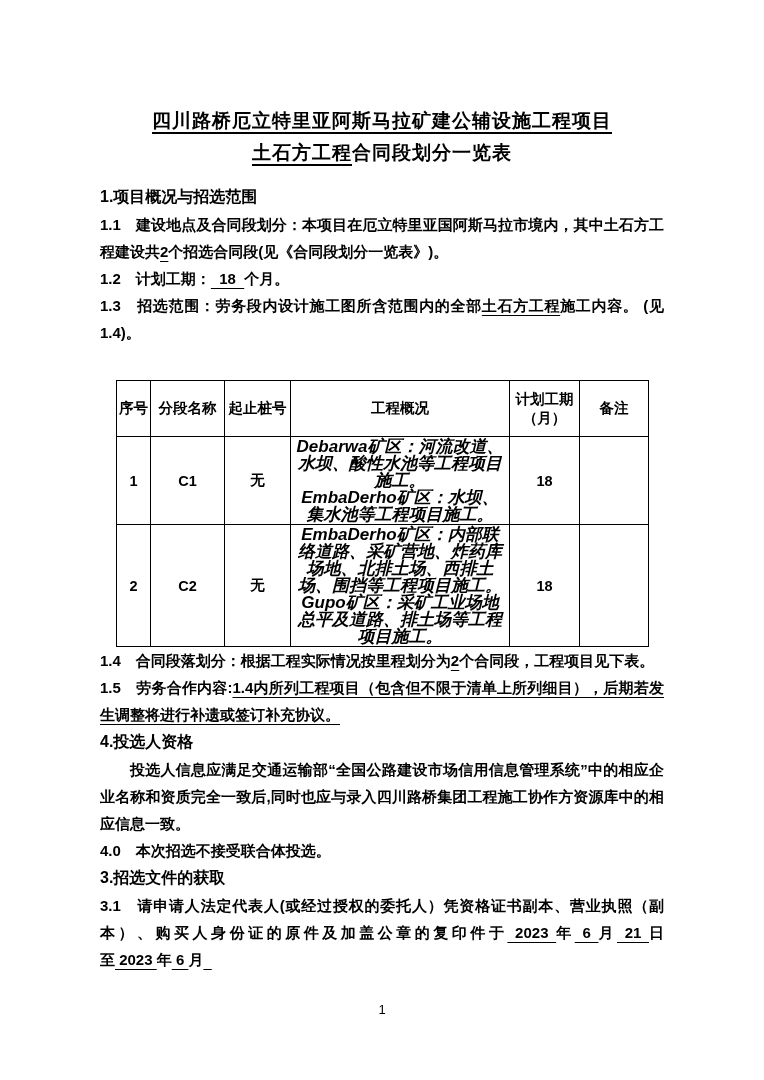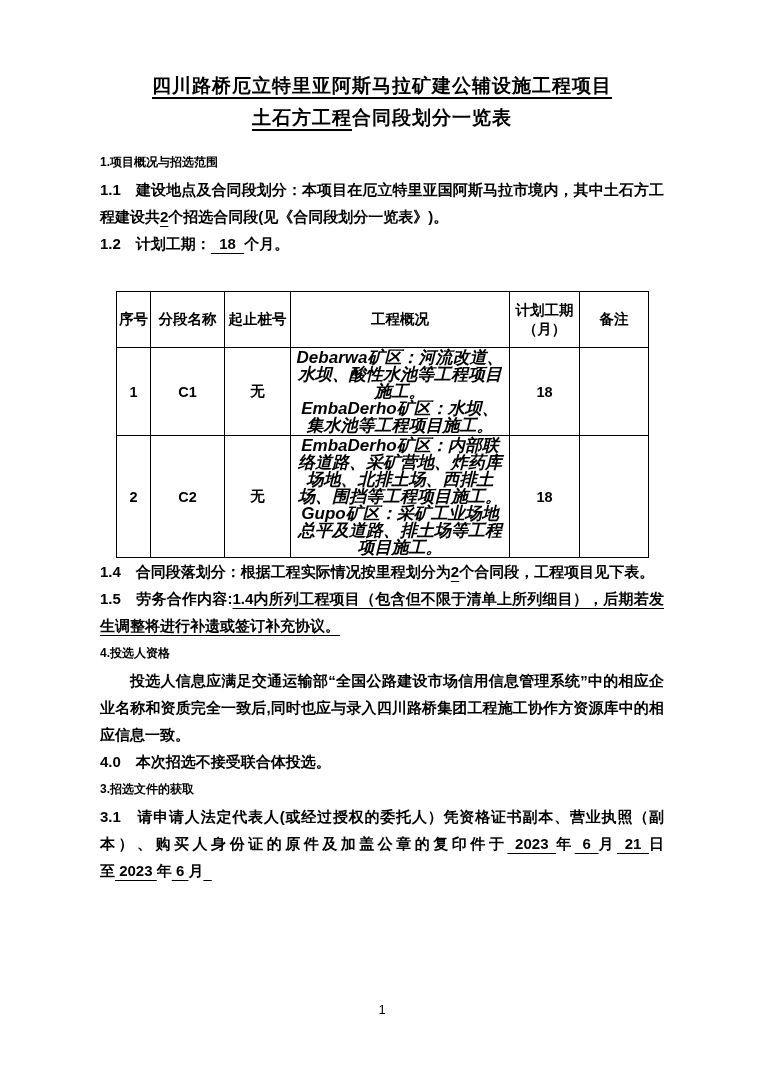--- a/index.html
+++ b/index.html
@@ -5,27 +5,27 @@
   html,body{margin:0;padding:0;background:#ffffff;}
   .page{
     position:relative;
     width:764px;height:1080px;
     background:#ffffff;color:#000;
     font-family:"Liberation Sans","DejaVu Sans",sans-serif;
     font-weight:700;
     overflow:hidden;
     box-sizing:border-box;
   }
-  .content{padding:70px 100px 0 100px;}
+  .content{padding:105px 100px 0 100px;}
   .title-line{
     text-align:center;font-size:19px;line-height:32px;letter-spacing:1px;
   }
   .title-line .u{text-underline-offset:5px;text-decoration-thickness:1.6px;}
   .u{text-decoration:underline;text-underline-offset:4px;text-decoration-thickness:1.4px;}
-  h2.sec{font-size:12px;line-height:28px;margin:0;font-weight:700;}
+  h2.sec{font-size:16px;line-height:28px;margin:0;font-weight:700;}
   h2.sec.first{margin-top:14px;}
   p.body{
     font-size:15px;line-height:27px;margin:0;
     text-align:justify;white-space:pre-wrap;
   }
   p.indent{text-indent:2em;}
   .gap8{margin-top:8px;}
   .gap6{margin-top:6px;}
   .gap15{margin-top:15px;}
   .gap4{margin-top:4px;}
@@ -67,20 +67,21 @@
 
     <div class="title-line"><span class="u">四川路桥厄立特里亚阿斯马拉矿建公辅设施工程项目</span></div>
     <div class="title-line"><span class="u">土石方工程</span><span>合同段划分一览表</span></div>
 
     <h2 class="sec first">1.项目概况与招选范围</h2>
 
     <p class="body"><span>1.1　建设地点及合同段划分：本项目在厄立特里亚国阿斯马拉市境内，其中土石方工程建设共</span><span class="u">2</span><span>个招选合同段(见《合同段划分一览表》)。</span></p>
 
     <p class="body"><span>1.2　计划工期：</span><span class="u">&nbsp;&nbsp;18&nbsp;&nbsp;</span><span>个月。</span></p>
 
+    <p class="body"><span>1.3　招选范围：劳务段内设计施工图所含范围内的全部</span><span class="u">土石方工程</span><span>施工内容。 (见1.4)。</span></p>
 
     <table class="contract">
       <colgroup>
         <col style="width:34px">
           <col style="width:74px">
           <col style="width:66px">
         <col style="width:219px">
           <col style="width:70px">
           <col style="width:69px">
       </colgroup>

